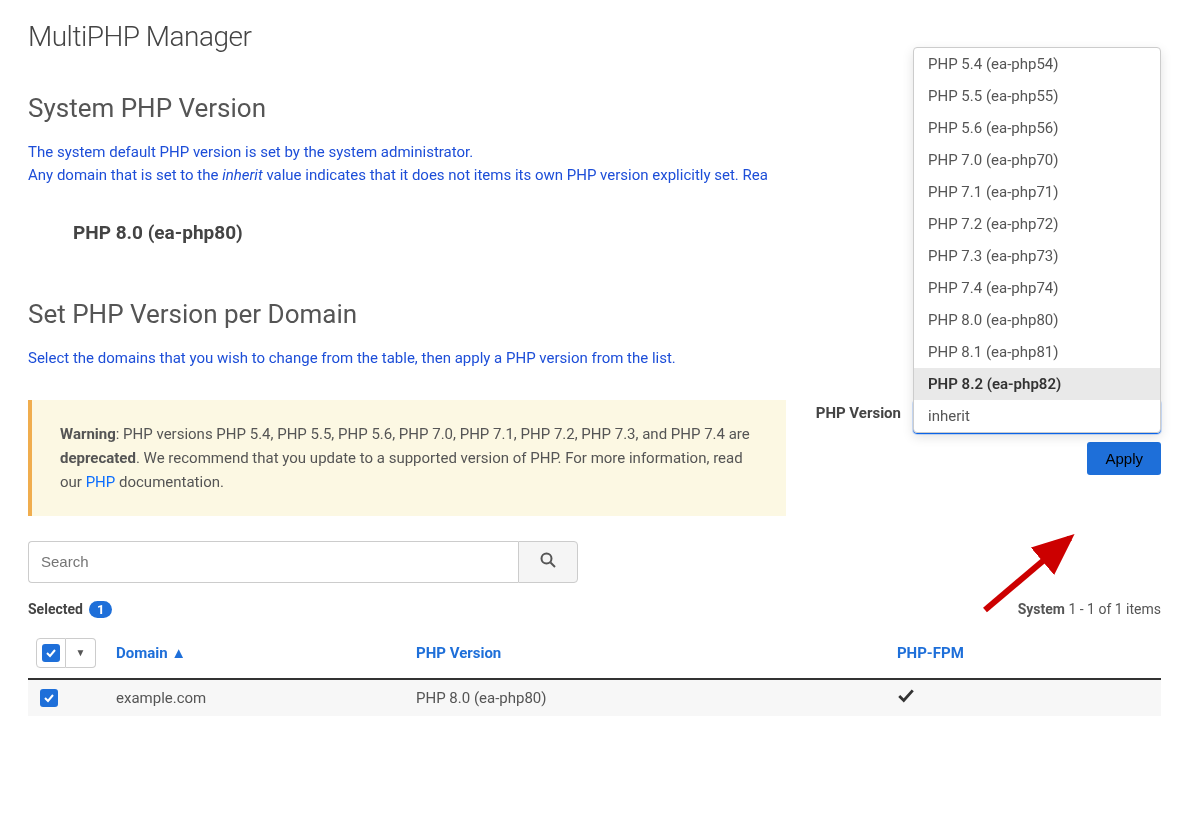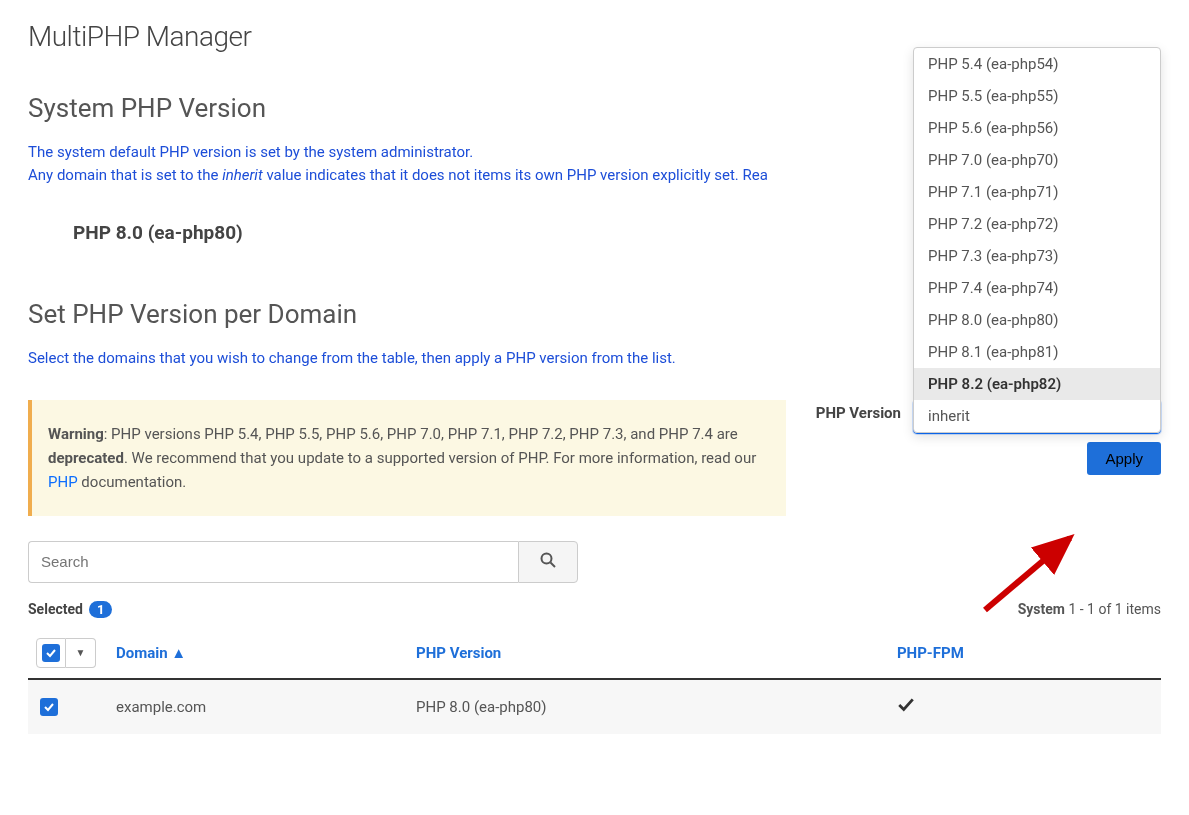--- a/index.html
+++ b/index.html
@@ -42,21 +42,21 @@
     .warning-row {
       display: flex;
       align-items: flex-start;
       gap: 30px;
       margin-bottom: 25px;
     }
     .warning-box {
       flex: 1;
       background: #fcf8e3;
       border-left: 4px solid #f0ad4e;
-      padding: 22px 16px;
+      padding: 22px 28px;
       font-size: 15px;
       color: #555;
       line-height: 1.6;
       max-width: 760px;
     }
     .warning-box b { font-weight: 700; }
     .warning-box a { color: #0d6efd; text-decoration: none; }
     .version-control {
       display: flex;
       align-items: flex-start;
@@ -180,21 +180,21 @@
       width: 18px; height: 18px;
       background: #1e6fd9;
       border-radius: 3px;
       display: flex; align-items: center; justify-content: center;
     }
     .checkbox-checked svg { width: 12px; height: 12px; fill: #fff; stroke: #fff; stroke-width: 2; }
     .caret { font-size: 10px; color: #555; }
     .th-domain { width: 300px; }
     .sort-arrow { color: #1e6fd9; }
     .domain-table tbody td {
-      padding: 16px 8px;
+      padding: 7px 8px;
       font-size: 15px;
       color: #555;
       background: #f7f7f7;
       border-bottom: 1px solid #fff;
     }
     .row-check { padding-left: 12px !important; }
     .black-check svg { width:18px; height:18px; fill:#333; }
     
     .arrow { position: absolute; z-index: 5; }
     .arrow svg { display: block; }

